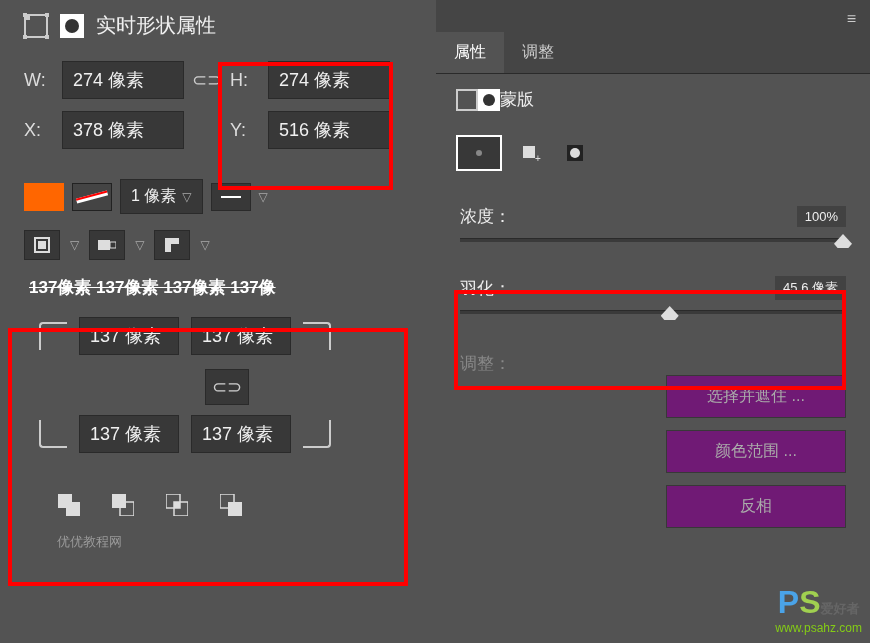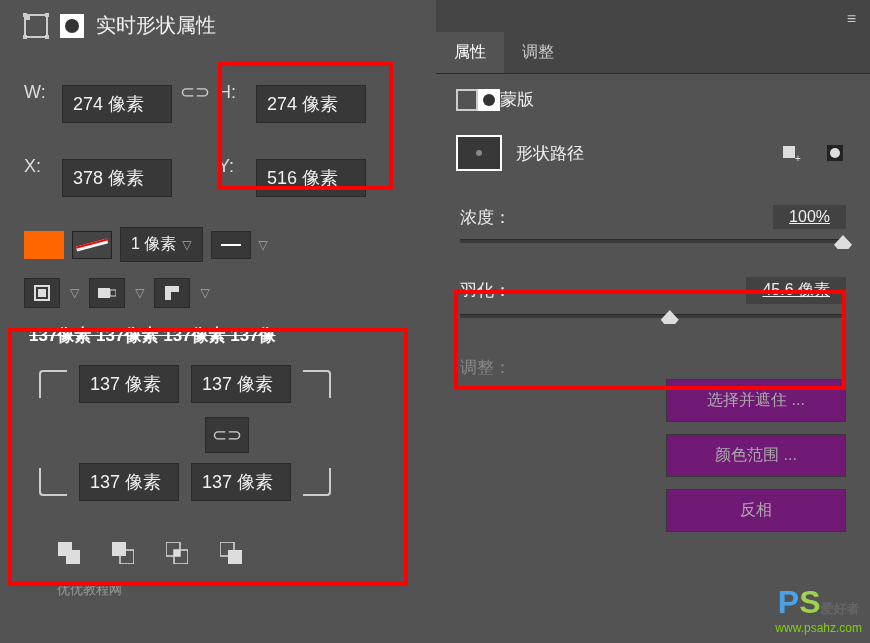--- a/index.html
+++ b/index.html
@@ -13,21 +13,21 @@
     .shape-icon::before, .shape-icon::after { content: ''; position: absolute; width: 4px; height: 4px; background: #ccc; }
     .shape-icon::before { top: -3px; left: -3px; box-shadow: 22px 0 #ccc, 0 22px #ccc, 22px 22px #ccc; }
     .mask-icon { width: 24px; height: 24px; background: #fff; display: flex; align-items: center; justify-content: center; }
     .mask-icon::after { content: ''; width: 14px; height: 14px; background: #333; border-radius: 50%; }
     .header-title { font-size: 20px; color: #f0f0f0; }
     
     .dim-section { padding: 10px 15px; position: relative; }
     .dim-row { display: flex; align-items: center; gap: 8px; margin-bottom: 12px; }
     .dim-label { font-size: 18px; color: #ddd; width: 30px; }
     .field { background: #383838; border: 1px solid #2a2a2a; padding: 6px 10px; font-size: 18px; color: #f0f0f0; width: 100px; }
-    .field-wide { width: 110px; margin-top: 24px; }
+    .field-wide { width: 122px; }
     .link-icon { width: 30px; font-size: 18px; color: #ccc; text-align: center; }
     
     .red-box { position: absolute; border: 4px solid #ff0000; pointer-events: none; }
     .red-box-1 { left: 218px; top: 62px; width: 175px; height: 128px; }
     .red-box-2 { left: 8px; top: 328px; width: 400px; height: 258px; }
     .red-box-3 { left: 454px; top: 290px; width: 392px; height: 100px; }
     
     .style-row { display: flex; align-items: center; gap: 8px; padding: 8px 15px; }
     .color-swatch { width: 40px; height: 28px; background: #ff6600; }
     .stroke-swatch { width: 40px; height: 28px; background: #444; border: 1px solid #222; position: relative; }
@@ -70,21 +70,21 @@
     
     .path-row { display: flex; align-items: center; gap: 14px; padding: 10px 20px 20px; }
     .path-thumb { width: 46px; height: 36px; background: #383838; border: 2px solid #fff; display: flex; align-items: center; justify-content: center; }
     .path-thumb::after { content: ''; width: 6px; height: 6px; background: #888; border-radius: 50%; }
     .path-label { font-size: 17px; color: #eee; flex: 1; }
     .mini-btn { width: 30px; height: 26px; display: flex; align-items: center; justify-content: center; }
     
     .slider-block { padding: 14px 24px; }
     .slider-row { display: flex; justify-content: space-between; align-items: center; margin-bottom: 10px; }
     .slider-label { font-size: 17px; color: #eee; }
-    .slider-value { font-size: 16px; color: #eee; background: #424242; padding: 3px 16px; text-decoration: underline; }
+    .slider-value { font-size: 13px; color: #eee; background: #424242; padding: 3px 8px; }
     .slider-track { height: 4px; background: #3a3a3a; border-top: 1px solid #2a2a2a; position: relative; margin-bottom: 6px; }
     .slider-thumb { position: absolute; top: -5px; width: 18px; height: 14px; background: #ddd; clip-path: polygon(50% 0, 100% 70%, 80% 100%, 20% 100%, 0 70%); }
     
     .adjust-section { padding: 18px 24px; }
     .adjust-label { font-size: 17px; color: #888; }
     .adjust-btn { display: block; width: 180px; margin: 0 0 12px auto; padding: 10px; background: #701a75; border: 1px solid #383838; font-size: 16px; color: #aaa; text-align: center; }
     
     .watermark { position: absolute; right: 8px; bottom: 8px; text-align: center; }
     .watermark-logo { font-size: 32px; font-weight: bold; }
     .watermark-logo .p { color: #4aa3e8; }
@@ -211,21 +211,20 @@
   </div>
 
   <div class="mask-header">
     <div class="small-icon"></div>
     <div class="small-mask"></div>
     <span class="mask-title">蒙版</span>
   </div>
 
   <div class="path-row">
     <div class="path-thumb"></div>
-    <span class="path-label">形状路径</span>
     <div class="mini-btn">
         <svg width="20" height="18">
           <rect x="2" y="2" width="12" height="12" fill="#ddd"></rect>
           <text x="14" y="18" font-size="10" fill="#ddd">+</text>
         </svg>
       </div>
     <div class="mini-btn">
         <svg width="20" height="20">
           <rect x="2" y="2" width="16" height="16" fill="#222"></rect>
           <circle cx="10" cy="10" r="5" fill="#ddd"></circle>

